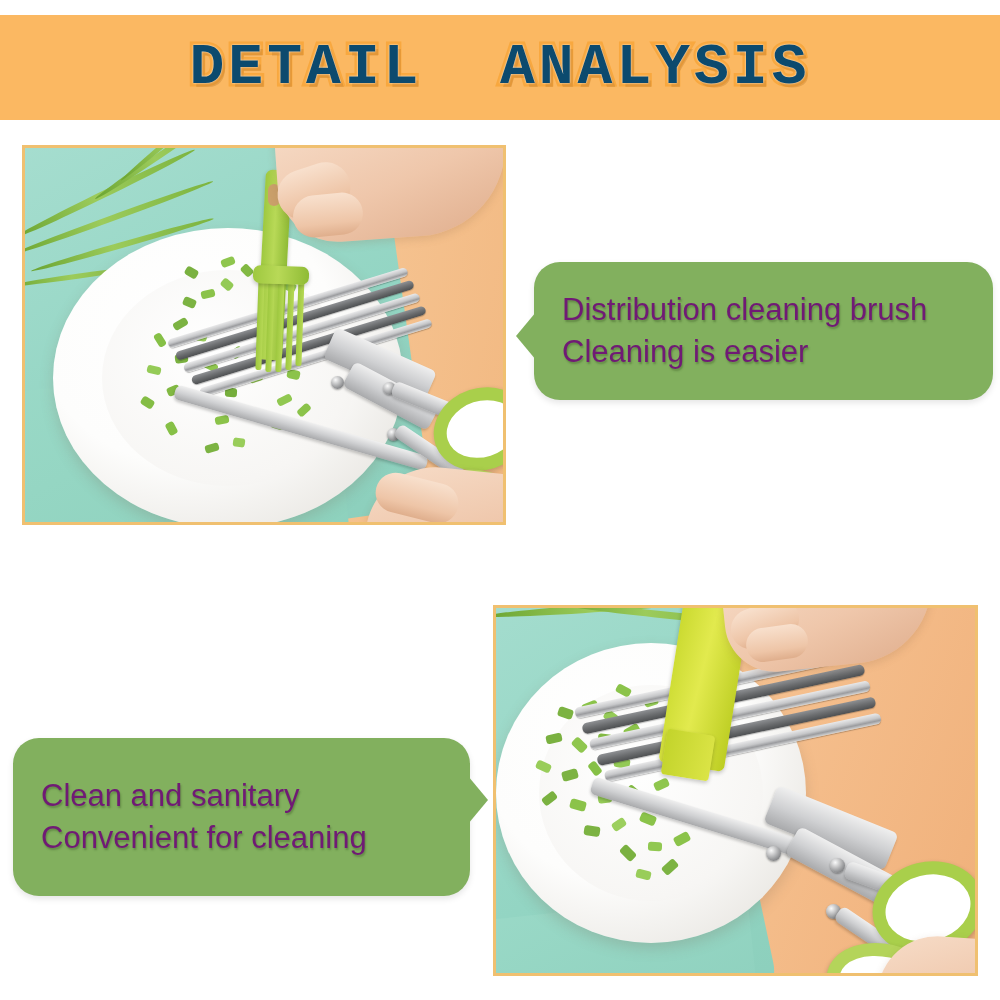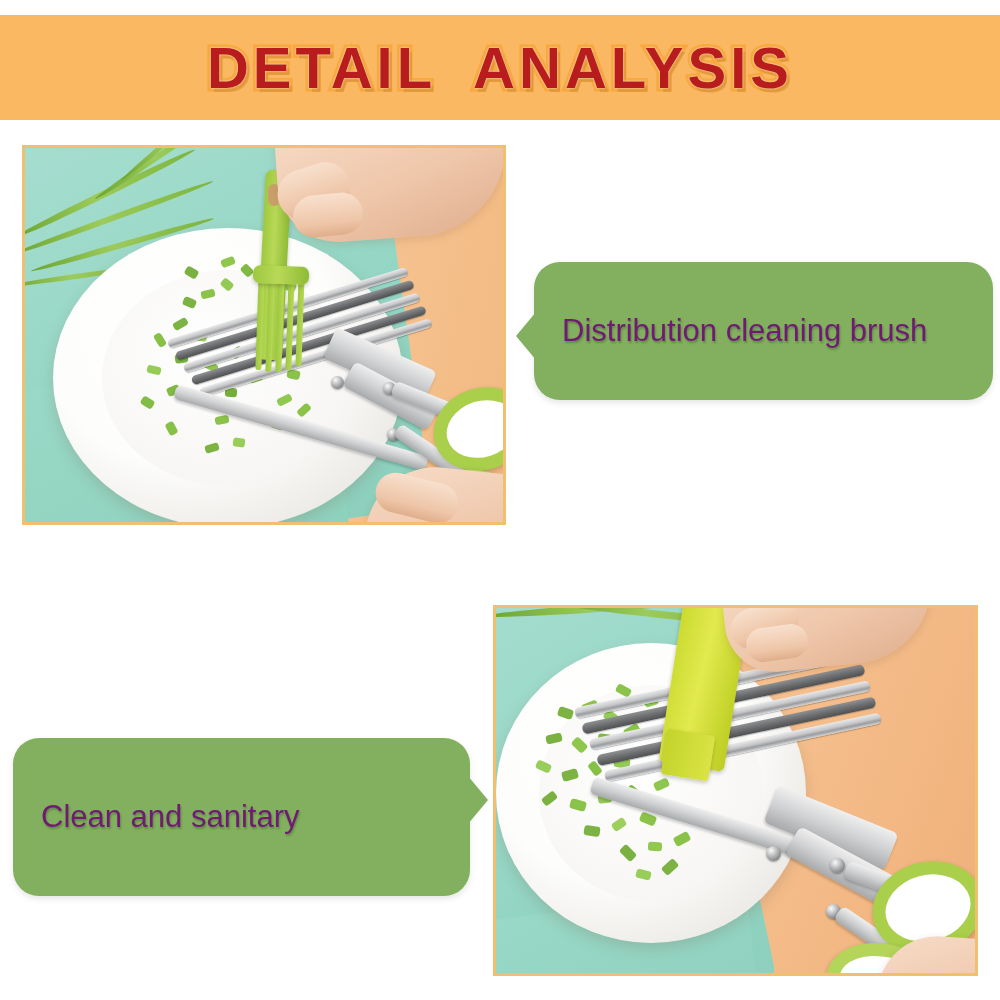--- a/index.html
+++ b/index.html
@@ -14,22 +14,22 @@
   
   .banner {
     position: absolute; left: 0; top: 15px; width: 1000px; height: 105px;
     background: #fbb862;
     display: flex; align-items: center; justify-content: center;
   }
   .banner-title {
     font-size: 58px;
     font-weight: bold;
     letter-spacing: 4px;
-    color: #b91c1c;
-    font-family: Liberation Sans, sans-serif;
+    color: #0c4a6e;
+    font-family: Liberation Mono, monospace;
     -webkit-text-stroke: 7px #f8a83f;
     paint-order: stroke fill;
     text-shadow:
       0 0 2px #ffffff,
       3px 4px 0 rgba(190,120,40,0.35);
     white-space: pre;
   }
 
   
   .photo {
@@ -285,25 +285,27 @@
       <div class="finger" style="left:268px;top:46px;width:70px;height:42px;transform:rotate(-6deg);"></div>
 
       <div class="hand" style="left:342px;top:322px;width:190px;height:110px;border-radius:70px 40px 0 0;transform:rotate(6deg);"></div>
       <div class="finger" style="left:350px;top:330px;width:84px;height:40px;transform:rotate(14deg);"></div>
     </div>
   </div>
 
   <div class="bubble bubble-1">
     <div class="tail tail-left"></div>
     <div class="bubble-line">Distribution cleaning brush</div>
+    <div class="bubble-line">Cleaning is easier</div>
   </div>
 
   <div class="bubble bubble-2">
     <div class="tail tail-right"></div>
     <div class="bubble-line">Clean and sanitary</div>
+    <div class="bubble-line">Convenient for cleaning</div>
   </div>
 
   <div class="photo photo-2">
     <div class="scene">
 
       <div class="bg-peach" style="background:linear-gradient(110deg,#f8c89a 0%,#f6c291 45%,#f0b07a 100%);"></div>
       <div class="bg-mint" style="left:-60px;top:-40px;width:300px;height:470px;transform:rotate(-12deg);border-bottom-right-radius:40px;"></div>
       <div class="bg-mint" style="left:-40px;top:300px;width:300px;height:160px;transform:rotate(-6deg);background:linear-gradient(160deg,#9ad9c7,#8ccfbc);"></div>
 
       <div class="stalk" style="left:-10px;top:4px;width:240px;height:8px;transform:rotate(-4deg);"></div>

